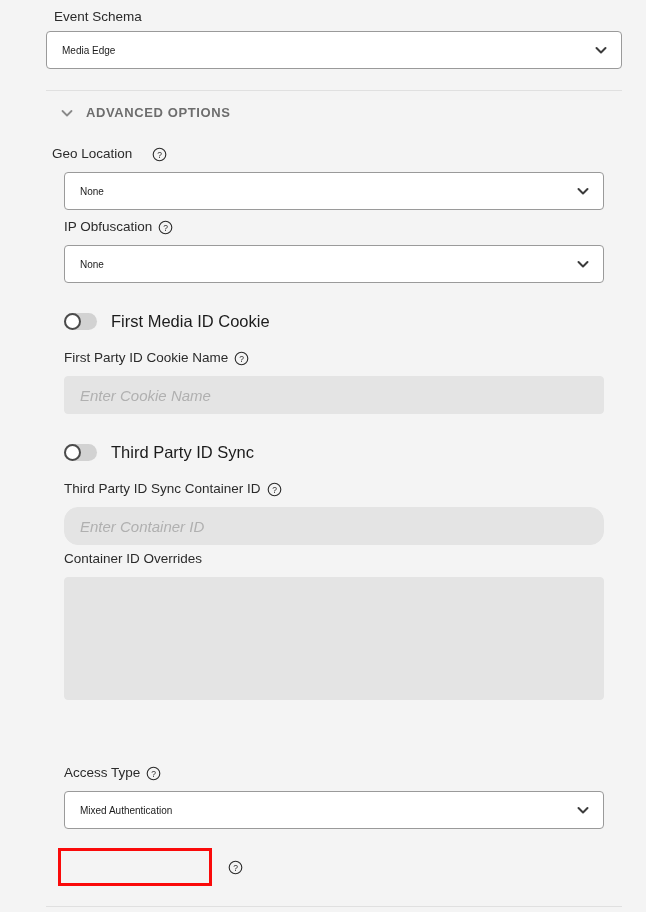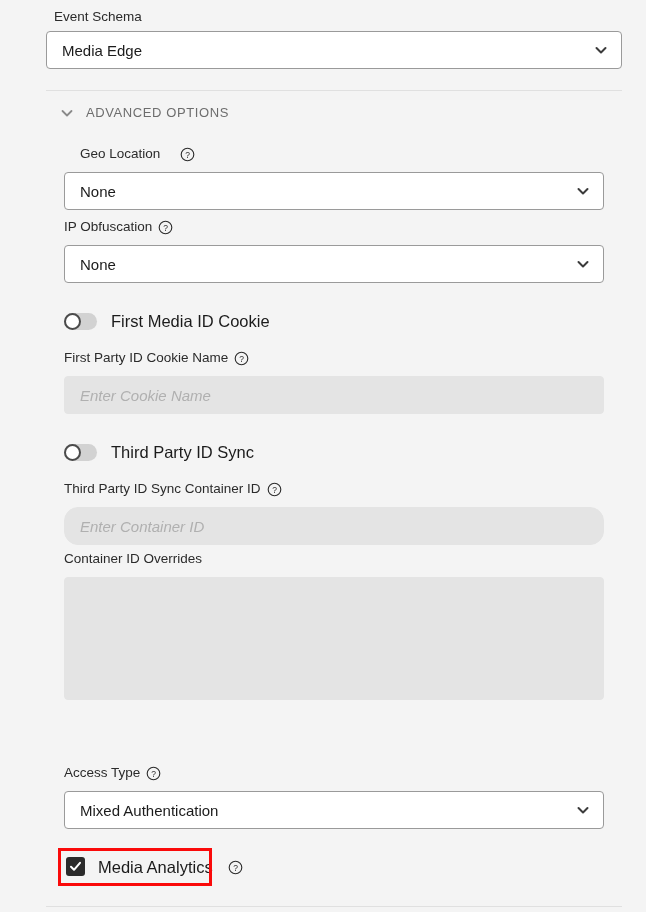--- a/index.html
+++ b/index.html
@@ -49,21 +49,21 @@
   
   .select {
     box-sizing: border-box;
     height: 38px;
     background: #ffffff;
     border: 1px solid #9a9a9a;
     border-radius: 4px;
     display: flex;
     align-items: center;
     padding: 0 12px 0 15px;
-    font-size: 15px;
+    font-size: 10px;
     color: #1b1b1b;
     justify-content: space-between;
     cursor: pointer;
   }
   .select .value {
     white-space: nowrap;
     overflow: hidden;
     text-overflow: ellipsis;
   }
   .chev {
@@ -198,23 +198,23 @@
     border: 3px solid #fa0a0a;
     box-sizing: border-box;
     pointer-events: none;
     background: transparent;
   }
 
   
   #lbl-event-schema   { position:absolute; left:46px;  top:9px;margin-left:8px;   }
   #sel-event-schema   { position:absolute; left:46px;  top:31px;  width:576px; }
   #div-top            { position:absolute; left:46px;  top:90px;  width:576px; }
-  #adv-header         { position:absolute; left:60px;  top:105px; }
-
-  #lbl-geo            { position:absolute; left:80px;  top:146px;gap:20px; }
+  #adv-header         { position:absolute; left:60px;  top:105px;font-weight:bold; }
+
+  #lbl-geo            { position:absolute; left:52px;  top:146px;gap:20px; }
   #sel-geo            { position:absolute; left:64px;  top:172px; width:540px; }
   #lbl-ip             { position:absolute; left:64px;  top:219px; }
   #sel-ip             { position:absolute; left:64px;  top:245px; width:540px; }
 
   #sw-first-party     { position:absolute; left:64px;  top:312px; }
   #lbl-cookie-name    { position:absolute; left:64px;  top:350px;justify-content:flex-end; }
   #inp-cookie-name    { position:absolute; left:64px;  top:376px; width:540px; }
 
   #sw-third-party     { position:absolute; left:64px;  top:443px; }
   #lbl-container-id   { position:absolute; left:64px;  top:481px; }
@@ -346,28 +346,20 @@
       </svg>
     </span>
   </div>
   <div id="sel-access-type" class="select">
     <span class="value">Mixed Authentication</span>
     <svg class="chev" viewBox="0 0 16 16">
       <path d="M3.5 6 L8 10.5 L12.5 6" fill="none" stroke="#3b3b3b" stroke-width="2" stroke-linecap="round" stroke-linejoin="round"></path>
     </svg>
   </div>
 
-  <div id="check-media" class="check-row">
-    <span class="checkbox">
-      <svg width="13" height="13" viewBox="0 0 13 13">
-        <path d="M2 6.8 L5 9.8 L11 2.8" fill="none" stroke="#ffffff" stroke-width="2" stroke-linecap="round" stroke-linejoin="round"></path>
-      </svg>
-    </span>
-    <span class="check-label">Media Analytics</span>
-  </div>
 
   <div id="hl-media" class="highlight-box"></div>
 
   <span id="help-media" class="help-icon">
     <svg width="17" height="17" viewBox="0 0 15 15">
       <circle cx="7.5" cy="7.5" r="6.3" fill="none" stroke="#2b2b2b" stroke-width="1.1"></circle>
       <text x="7.5" y="10.8" font-size="8.5" font-family="Liberation Sans, sans-serif" fill="#2b2b2b" text-anchor="middle">?</text>
     </svg>
   </span>
 

